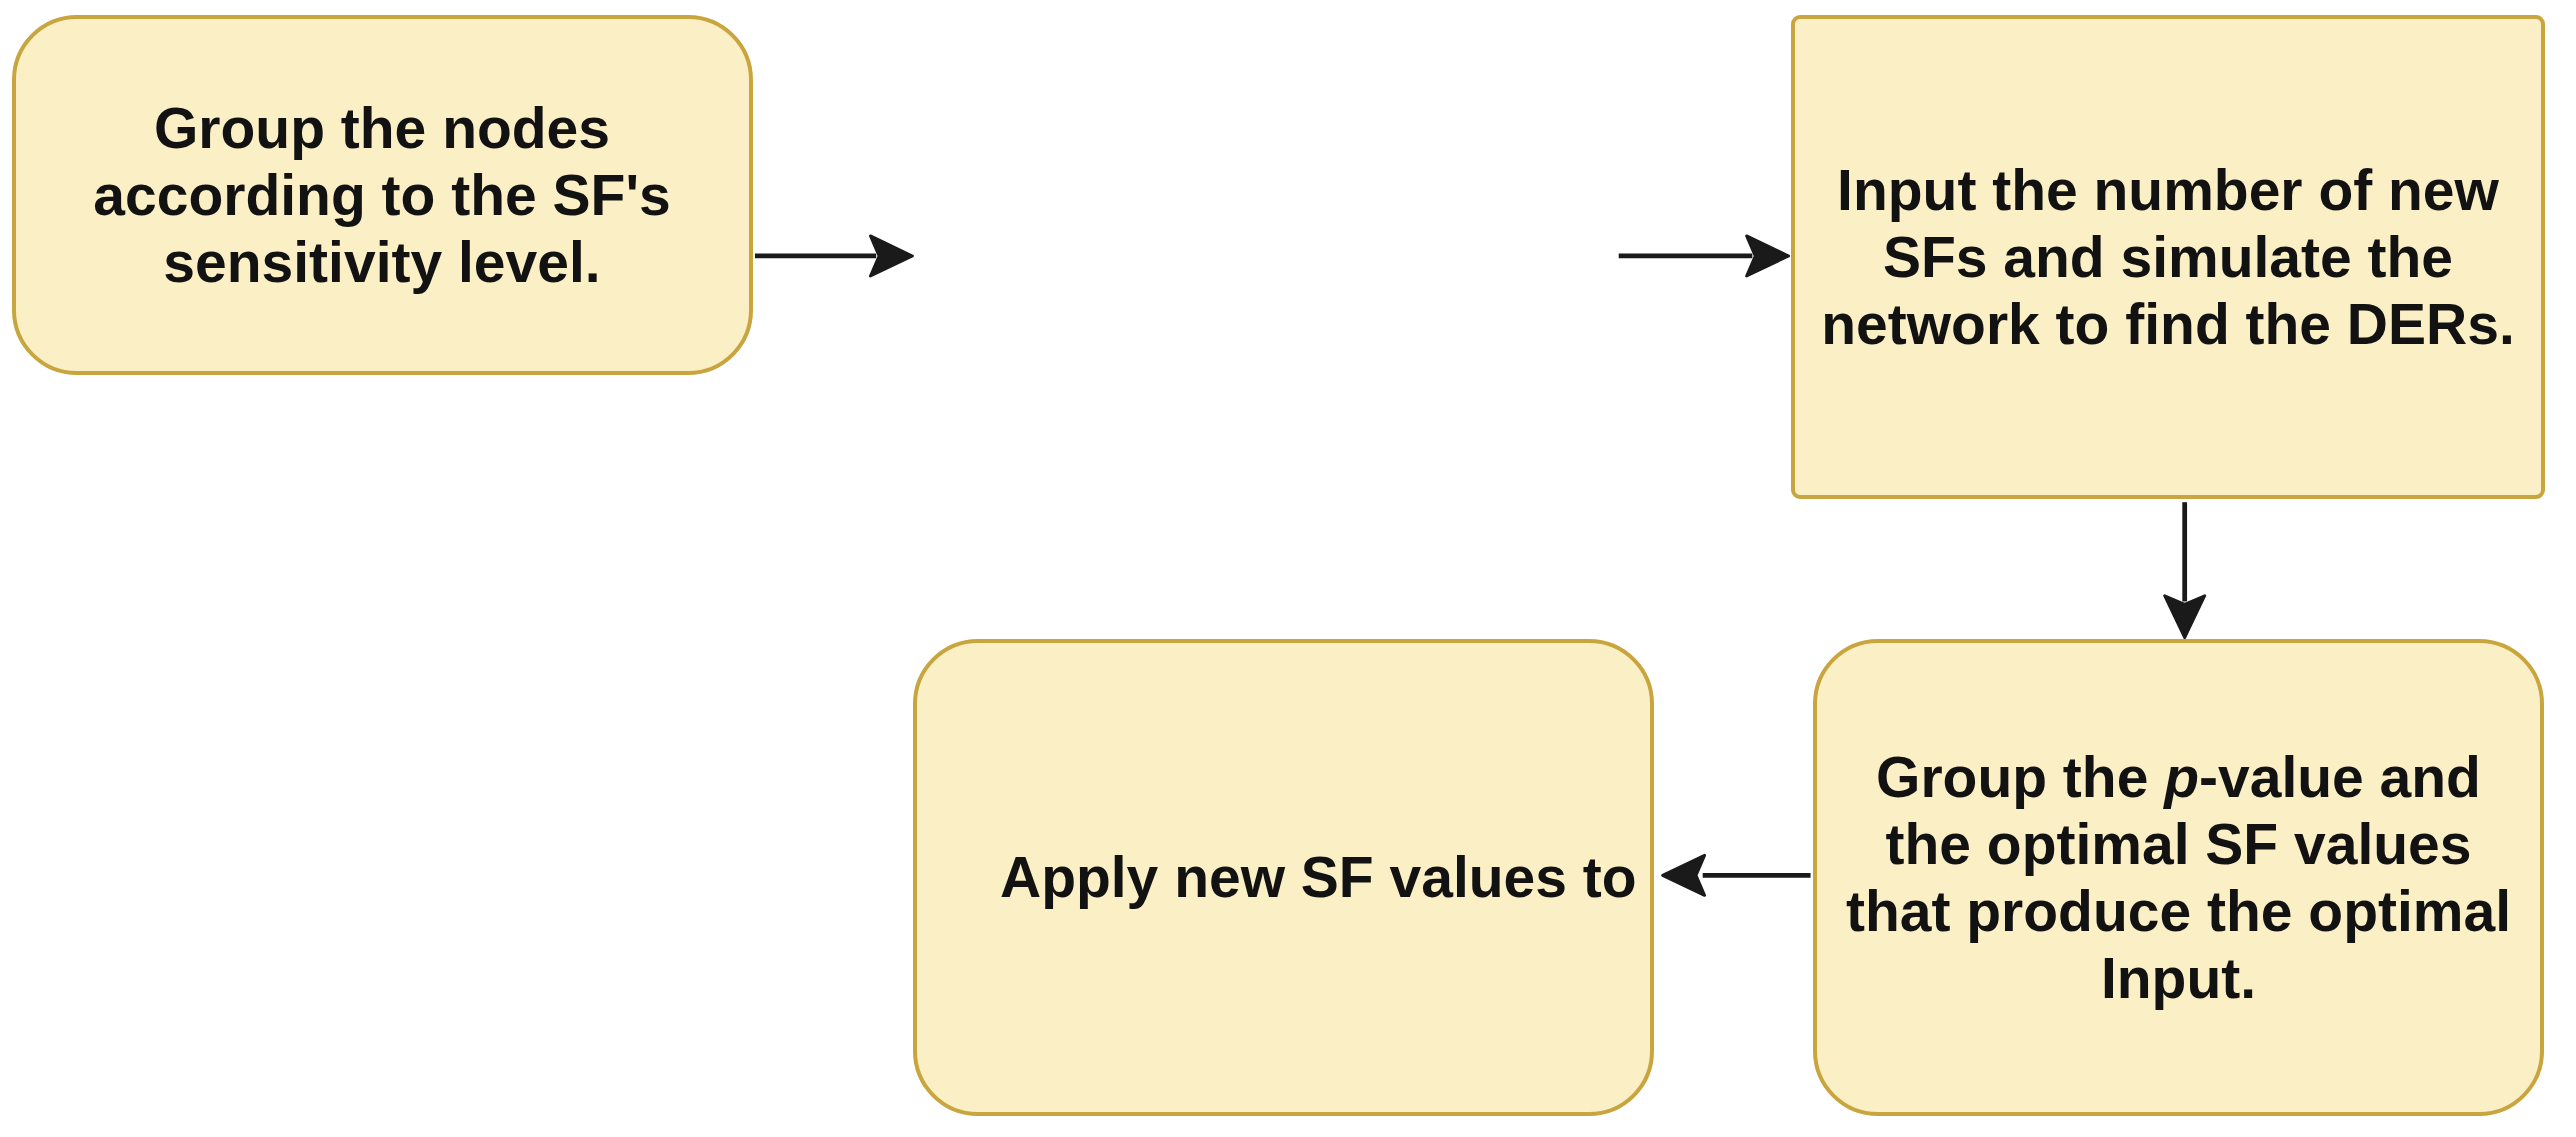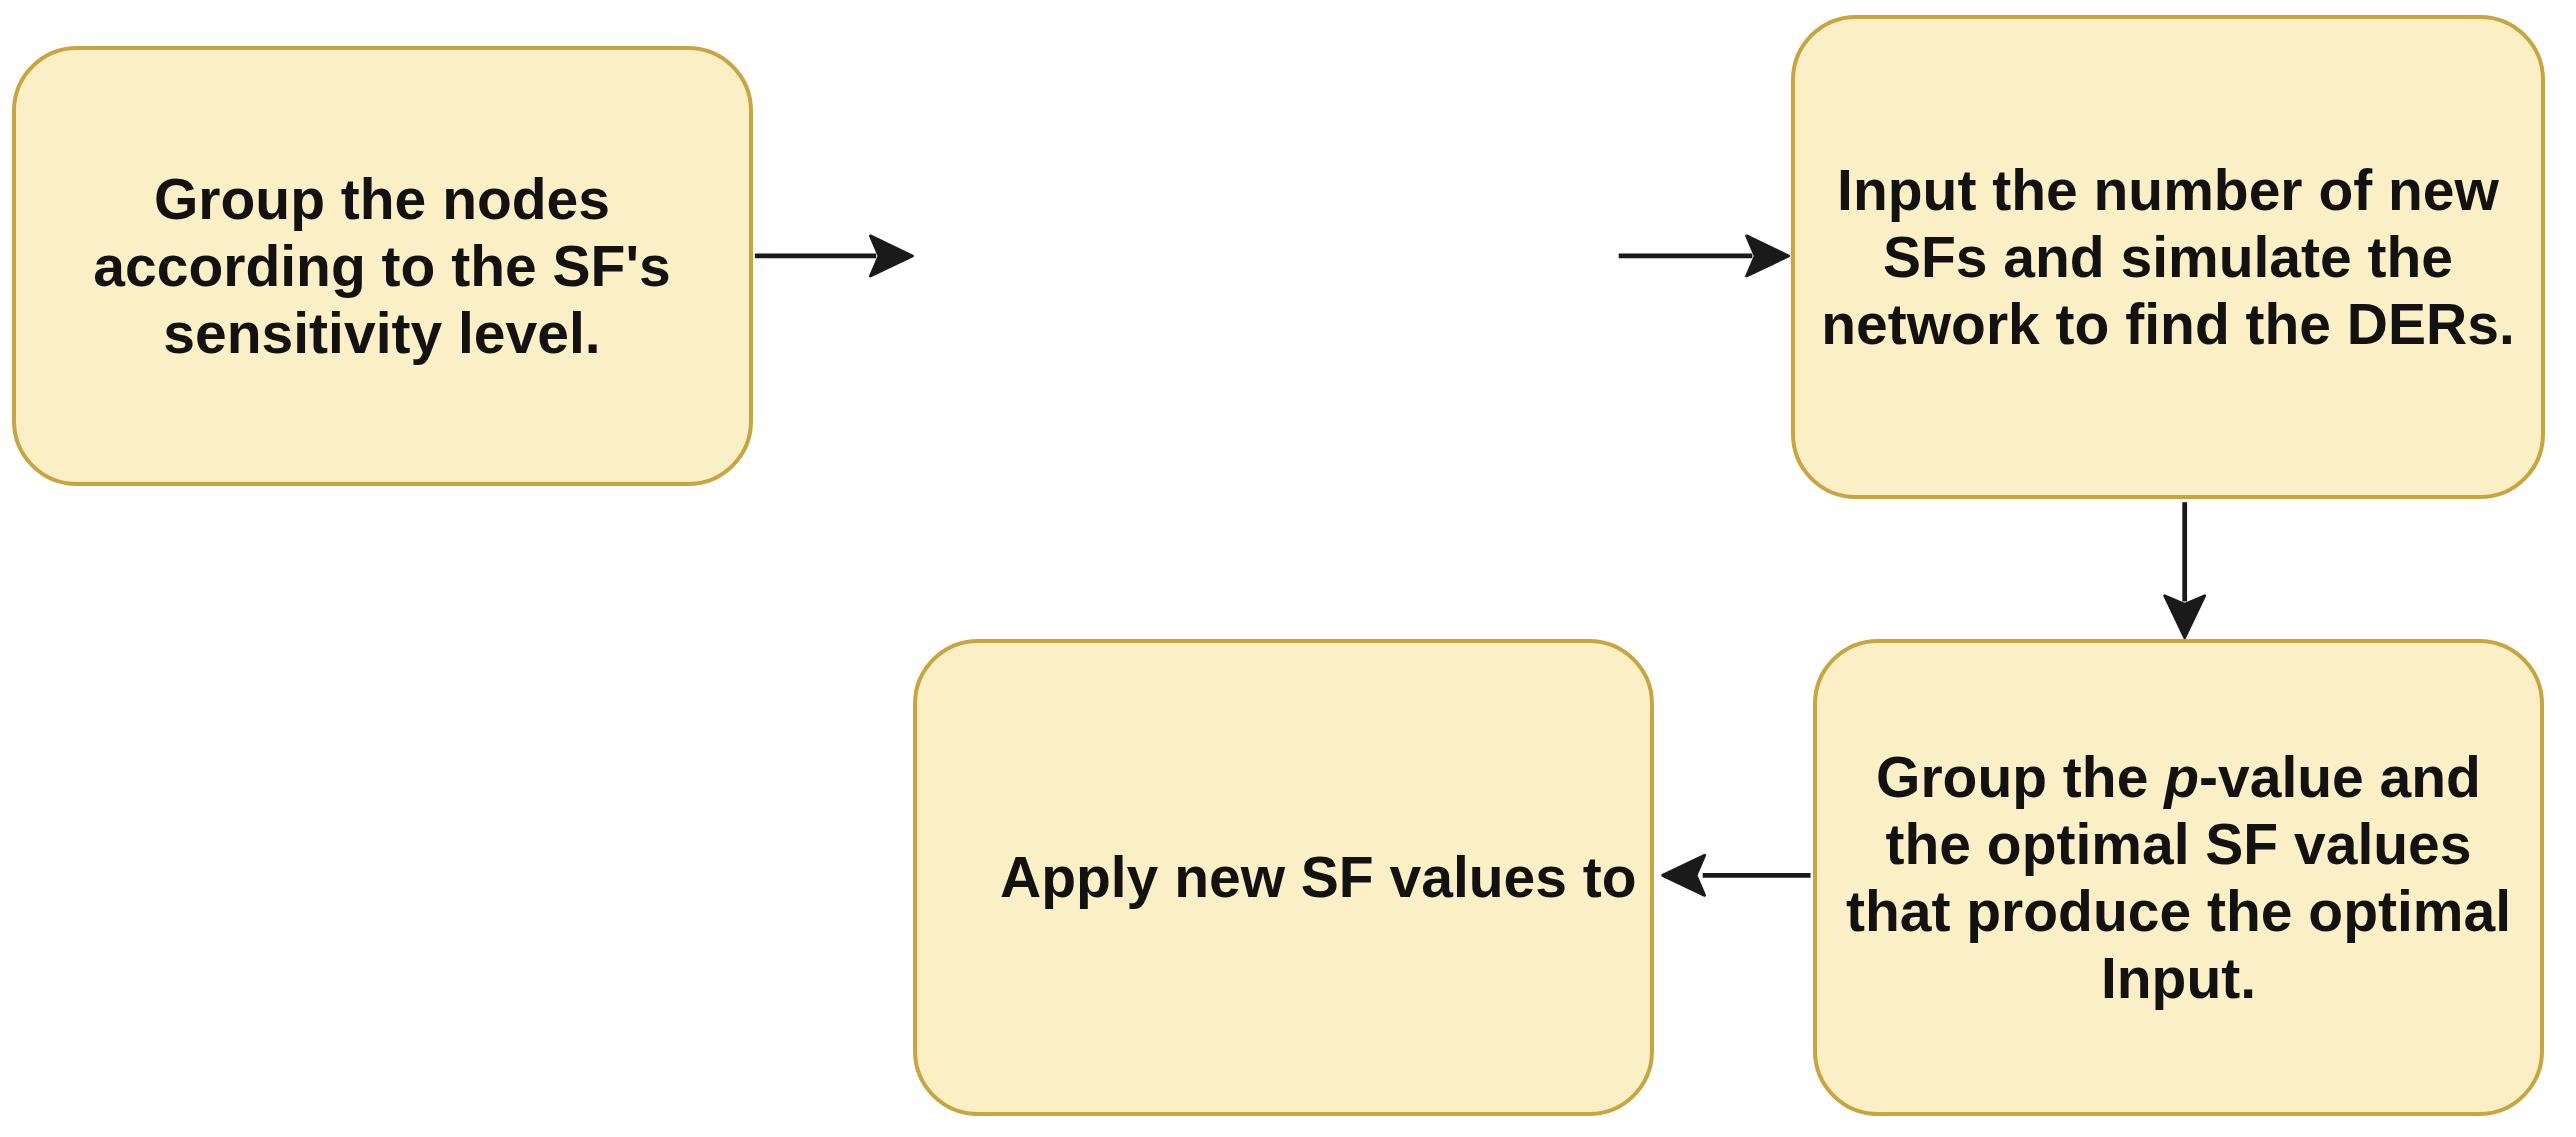--- a/index.html
+++ b/index.html
@@ -26,23 +26,23 @@
     font-weight: 700;
     font-size: 57px;
     line-height: 67px;
     color: var(--text-color, #121212);
     padding: 7.6px 13.4px;
   }
 
   .node .em { font-style: italic; }
 
   
-  .box1 { left: 11.5px;   top: 15.3px;  width: 741px; height: 440px; margin-top: 31px; }
+  .box1 { left: 11.5px;   top: 15.3px;  width: 741px; height: 360px; }
   .box2 { left: 914px;  top: 19px;  width: 701px; height: 492px; }
-  .box3 { left: 1791px; top: 15.3px;  width: 754px; height: 484px; }
+  .box3 { left: 1791px; top: 15.3px;  width: 754px; height: 484px; border-radius: 9px; }
   .box4 { left: 1813px; top: 639px; width: 731px; height: 477px; }
   .box5 { left: 913px;  top: 639px; width: 741px; height: 477px; justify-content: flex-end; }
 
   #arrows {
     position: absolute;
     left: 0; top: 0;
     width: 2576px; height: 1138px;
     pointer-events: none;
   }
   #arrows line {

